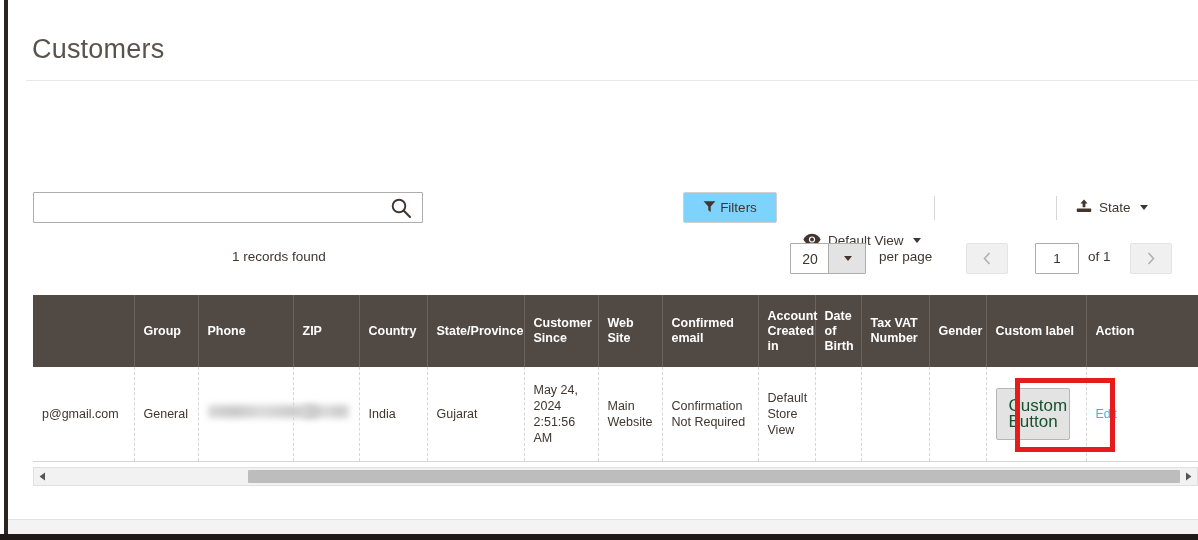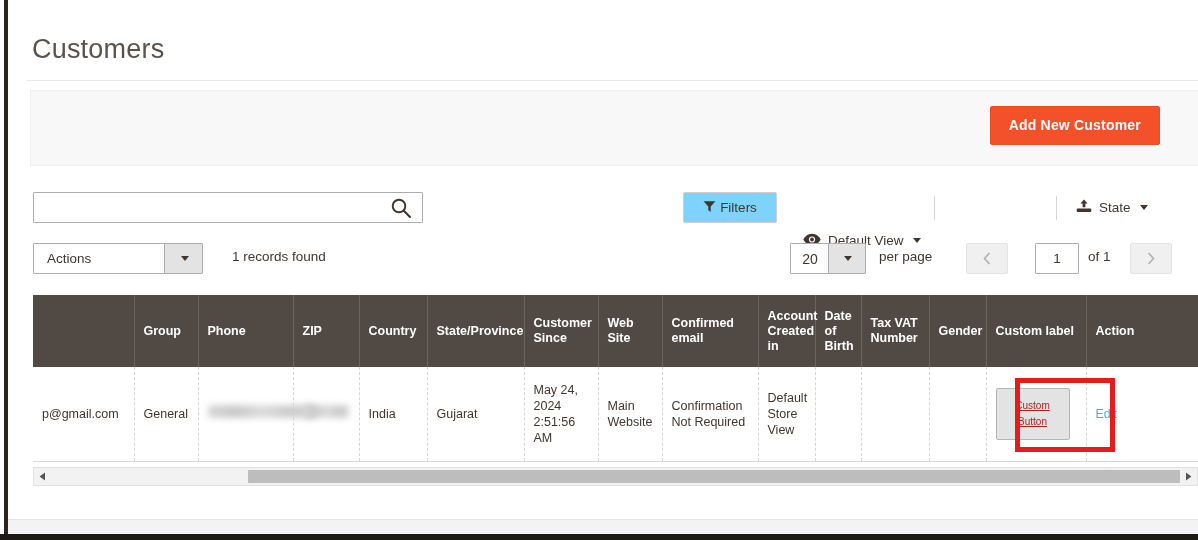--- a/index.html
+++ b/index.html
@@ -182,23 +182,23 @@
     background:linear-gradient(90deg,#d8d8d8,#c9c9c9,#dcdcdc,#cdcdcd,#d4d4d4);
     filter:blur(3px);
   }
   #redacted-phone { width:108px; }
   #redacted-zip { width:46px; }
 
   .cell-custom-button { position:relative; }
   #custom-button {
     display:inline-block;
     background:#e3e3e3; border:1px solid #b6b6b6; border-radius:2px;
-    color:#b91c1c; font-size:10px; font-weight:400;
+    color:#14532d; font-size:17px; font-weight:400;
     text-align:center; line-height:16px;
-    padding:9px 12px; cursor:pointer; width:74px;text-decoration:underline;
+    padding:9px 12px; cursor:pointer; width:74px;
   }
   #edit-link { color:#3bb2e8; text-decoration:none; cursor:pointer; font-size:12.5px; }
 
   
   #annotation-box {
     position:absolute; left:1007px; top:366px; width:100px; height:74px;
     border:5px solid #e61b1b; pointer-events:none; z-index:5;
   }
 
   
@@ -221,23 +221,20 @@
 <body>
 
 <div id="frame-left-edge"></div>
 <div id="frame-bottom-edge"></div>
 
 <div id="page">
 
   <div id="page-title">Customers</div>
   <div id="title-rule"></div>
 
-  <div id="action-panel">
-    <button id="add-new-customer">Add New Customer</button>
-  </div>
 
   <div id="toolbar-row1">
 
     <div id="search-box">
       <span id="search-icon">
         <svg width="22" height="22" viewBox="0 0 22 22">
           <circle cx="9" cy="9" r="6.3" fill="none" stroke="#41362f" stroke-width="1.9"></circle>
           <line x1="13.6" y1="13.6" x2="20" y2="20" stroke="#41362f" stroke-width="2.1" stroke-linecap="round"></line>
         </svg>
       </span>
@@ -275,26 +272,20 @@
           <rect x="0.8" y="9.6" width="14.4" height="3.3" rx="0.6" fill="#41362f"></rect>
         </svg>
       </span>
       <span>State</span>
       <span class="caret"></span>
     </div>
   </div>
 
   <div id="toolbar-row2">
 
-    <div id="actions-select">
-      <span id="actions-label">Actions</span>
-      <span id="actions-arrow-box">
-        <span class="caret"></span>
-      </span>
-    </div>
 
     <div id="records-found">1 records found</div>
 
     <div id="per-page-select">
       <span id="per-page-value">20</span>
       <span id="per-page-arrow-box">
         <span class="caret"></span>
       </span>
     </div>
     <div id="per-page-label">per page</div>

